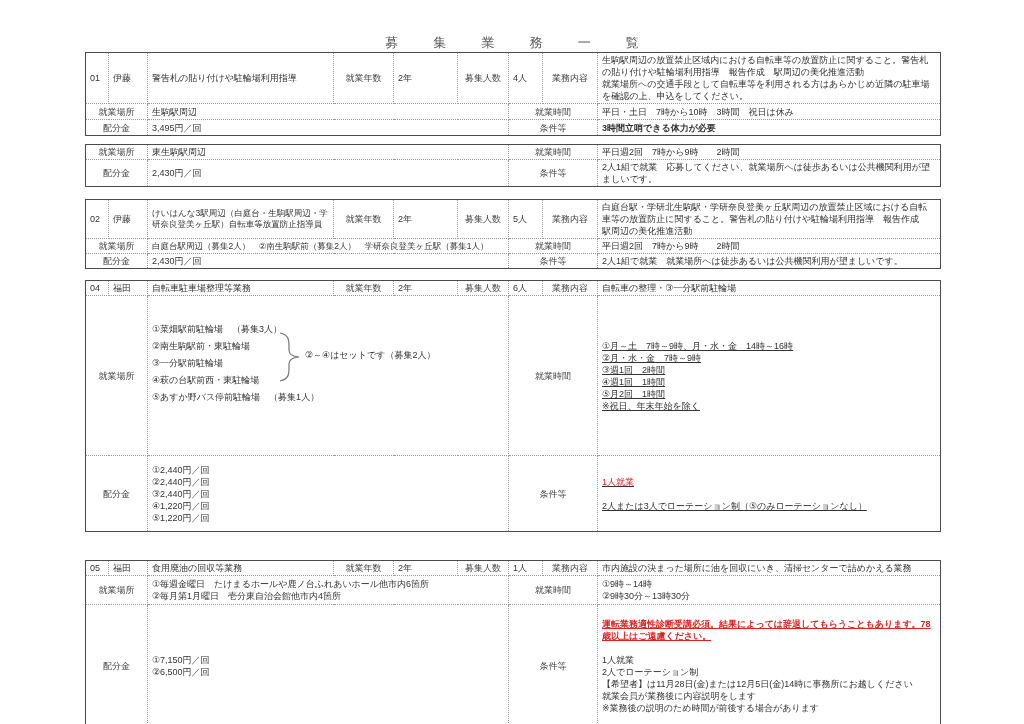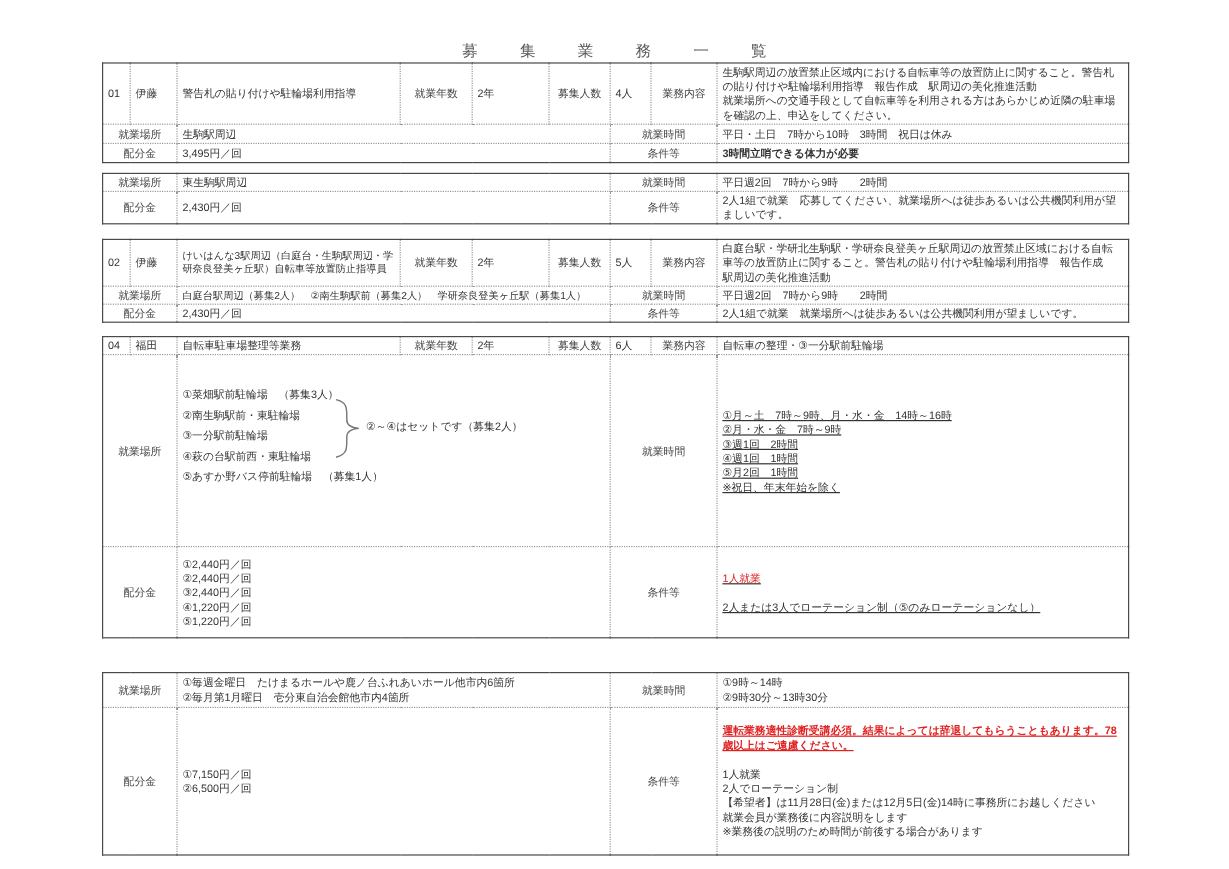--- a/index.html
+++ b/index.html
@@ -238,20 +238,31 @@
           <col style="width:39px">
           <col style="width:186px">
           <col style="width:60px">
           <col style="width:64px">
           <col style="width:51px">
           <col style="width:34px">
           <col style="width:55px">
           <col style="width:343px">
         </colgroup>
       <tbody>
+          <tr style="height:14px">
+        <td class="num">05</td>
+        <td class="num">福田</td>
+        <td>食用廃油の回収等業務</td>
+        <td class="lab">就業年数</td>
+        <td>2年</td>
+        <td class="lab">募集人数</td>
+        <td class="num">1人</td>
+        <td class="lab">業務内容</td>
+        <td class="content">市内施設の決まった場所に油を回収にいき、清掃センターで詰めかえる業務</td>
+      </tr>
       <tr style="height:29px">
         <td class="lab" colspan="2">就業場所</td>
         <td colspan="4" class="vtop lh14">①毎週金曜日　たけまるホールや鹿ノ台ふれあいホール他市内6箇所
 ②毎月第1月曜日　壱分東自治会館他市内4箇所</td>
         <td class="lab" colspan="2">就業時間</td>
         <td class="content vtop lh14">①9時～14時
 ②9時30分～13時30分</td>
       </tr>
       <tr style="height:118px">
         <td class="lab padtop" colspan="2">配分金</td>

